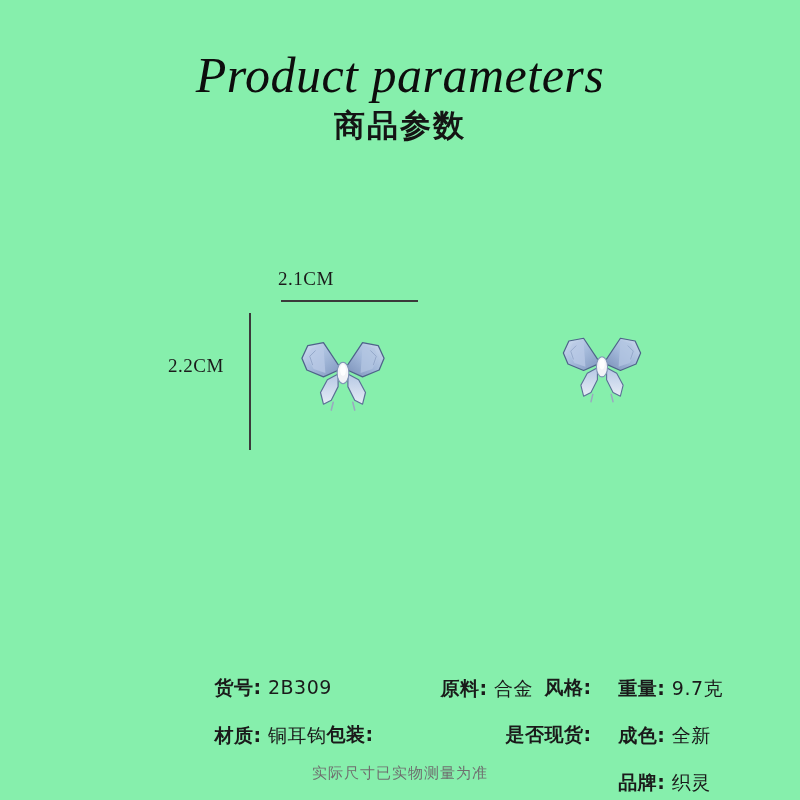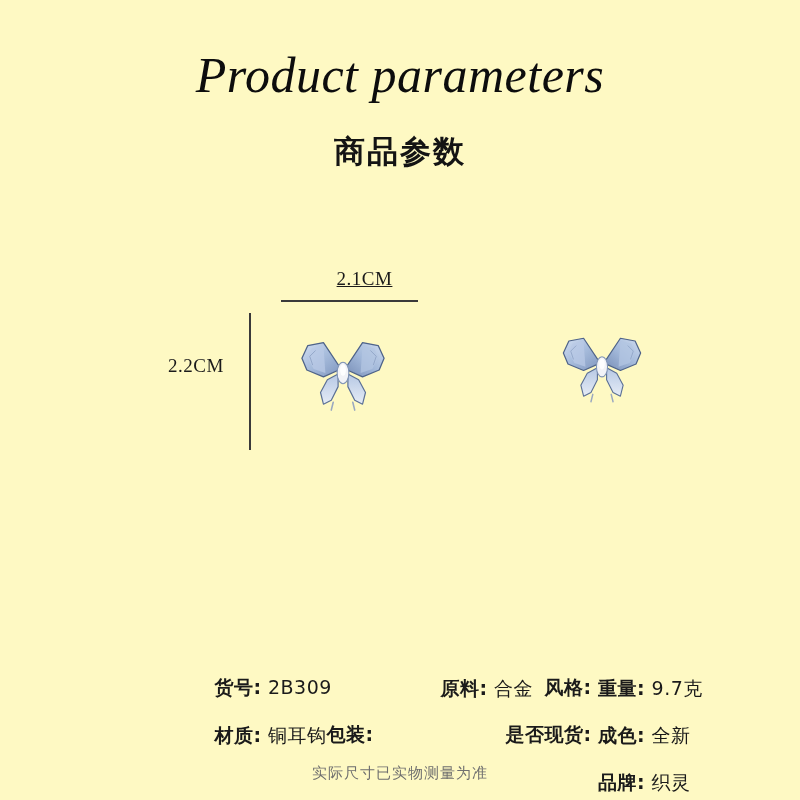--- a/index.html
+++ b/index.html
@@ -4,21 +4,21 @@
 <style>
   html, body {
     margin: 0;
     padding: 0;
     background: #ffffff;
   }
   #page {
     position: relative;
     width: 800px;
     height: 800px;
-    background: #fef9c3;
+    background: #86efac;
     overflow: hidden;
     font-family: "Liberation Sans", sans-serif;
   }
 
   
   .title-en {
     position: absolute;
     left: 0;
     top: 48px;
     width: 800px;
@@ -38,38 +38,35 @@
     top: 107px;
     width: 800px;
     text-align: center;
     font-family: "DejaVu Sans", "Liberation Sans", sans-serif;
     font-weight: 700;
     font-size: 31px;
     letter-spacing: 2px;
     color: #141414;
     line-height: 1.2;
     white-space: nowrap;
-    margin-top: 26px;
   }
 
   
   .dim-label {
     position: absolute;
     font-family: "Liberation Serif", "DejaVu Serif", serif;
     font-size: 19px;
     color: #1b1b1b;
     letter-spacing: 0.5px;
     white-space: nowrap;
   }
   .dim-label-width {
-    left: 296px;
+    left: 278px;
     top: 268px;
     width: 137px;
-    text-align: center;
-    text-decoration: underline;
   }
   .dim-label-height {
     left: 168px;
     top: 355px;
     width: 74px;
   }
   .dim-line-h {
     position: absolute;
     left: 281px;
     top: 300px;
@@ -119,21 +116,21 @@
   .spec-cell {
     display: flex;
     align-items: baseline;
     font-family: "DejaVu Sans", "Liberation Sans", sans-serif;
     font-size: 19px;
     color: #1a1a1a;
     white-space: nowrap;
   }
   .spec-cell-1 { width: 230px; justify-content: flex-end; padding-right: 0; }
   .spec-cell-2 { width: 218px; justify-content: flex-end; }
-  .spec-cell-3 { width: 172px; justify-content: flex-start; }
+  .spec-cell-3 { width: 172px; justify-content: center; }
 
   .spec-label {
     font-weight: 700;
     letter-spacing: 0.5px;
   }
   .spec-colon {
     font-weight: 700;
     padding-right: 7px;
   }
   .spec-value {

